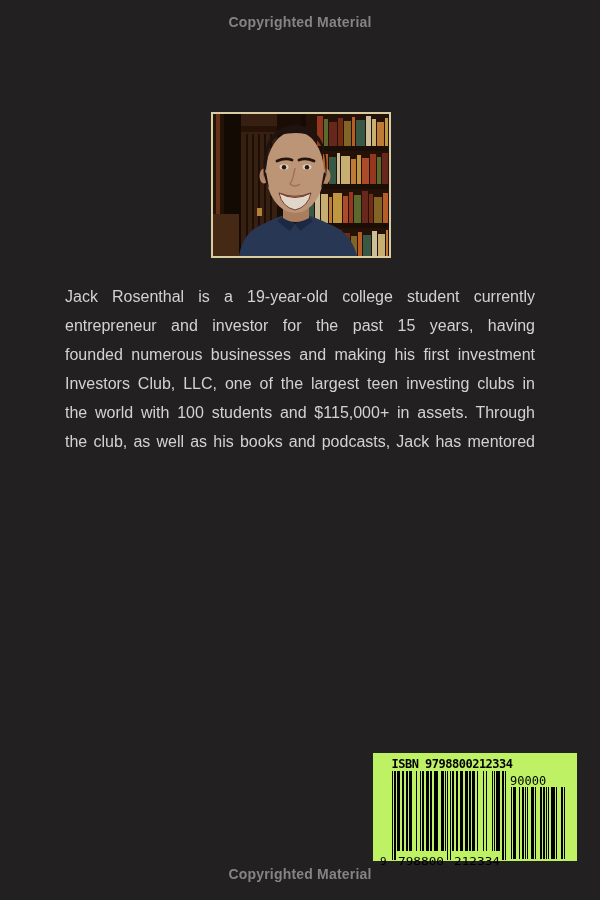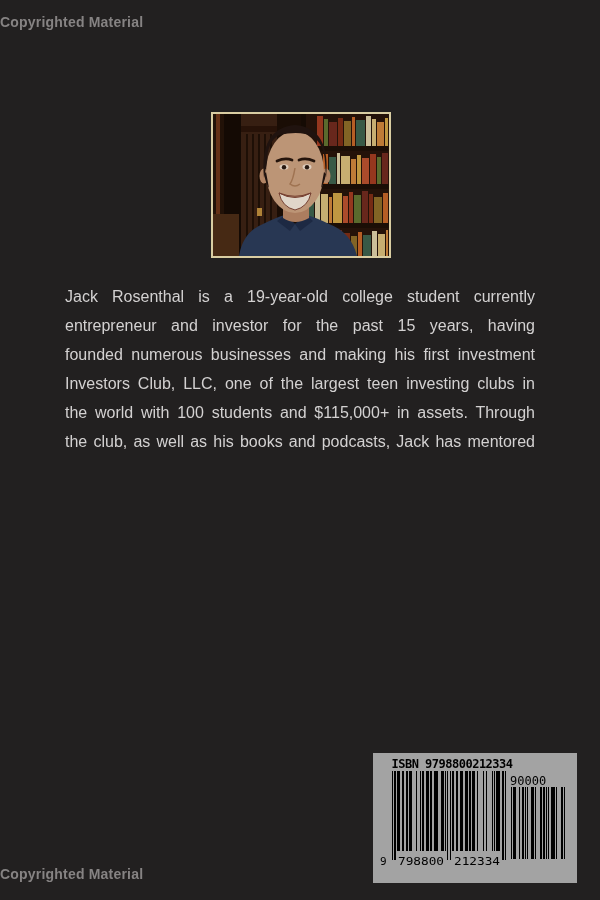--- a/index.html
+++ b/index.html
@@ -1,28 +1,28 @@
 <!DOCTYPE html>
 <html><head>
 <meta charset="utf-8">
 <style>
   html,body{margin:0;padding:0;background:#222020;}
   .cover{position:relative;width:600px;height:900px;background:#222020;overflow:hidden;
          font-family:"Liberation Sans",sans-serif;}
-  .wm{position:absolute;left:0;width:600px;text-align:left;font-size:14px;font-weight:bold;
+  .wm{position:absolute;left:0;width:600px;text-align:center;font-size:14px;font-weight:bold;
       color:#868383;letter-spacing:.2px;}
   .wm.top{top:14px;}
   .wm.bottom{top:866px;}
   .photo{position:absolute;left:211px;top:112px;width:176px;height:142px;
          border:2px solid #d9cda2;background:#241309;}
   .photo svg{display:block;width:176px;height:142px;}
   .bio{position:absolute;left:65px;top:282px;width:470px;color:#d3d1d1;font-size:16px;}
   .bio .line{height:29px;line-height:29px;text-align:justify;text-align-last:justify;overflow:visible;}
   .bio .line.last{text-align:left;text-align-last:left;}
-  .barcode-box{position:absolute;left:373px;top:753px;width:204px;height:130px;background:#a3a3a3;}
+  .barcode-box{position:absolute;left:373px;top:753px;width:204px;height:108px;background:#bef264;}
   .isbn{position:absolute;left:4px;top:4px;width:150px;text-align:center;color:#000;
         font-family:"DejaVu Sans Mono",monospace;font-size:12px;font-weight:bold;letter-spacing:-0.5px;}
   .supp-num{position:absolute;left:137px;top:21px;width:55px;color:#000;
         font-family:"DejaVu Sans Mono",monospace;font-size:12px;}
   #ean13{position:absolute;left:7px;top:18px;}
   #ean5{position:absolute;left:137px;top:34px;}
 </style>
 </head>
 <body>
 

